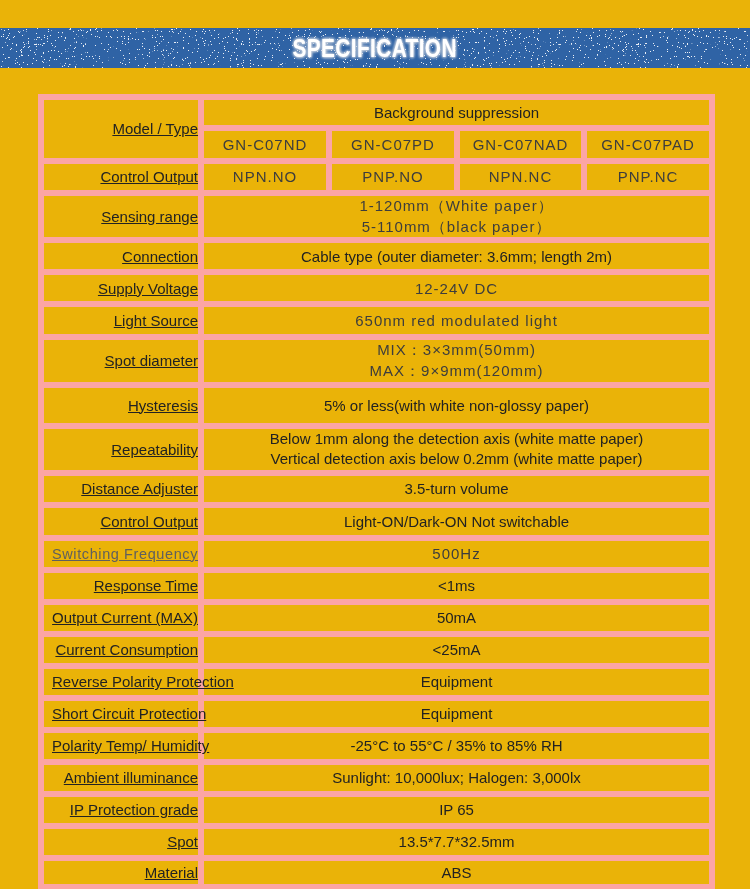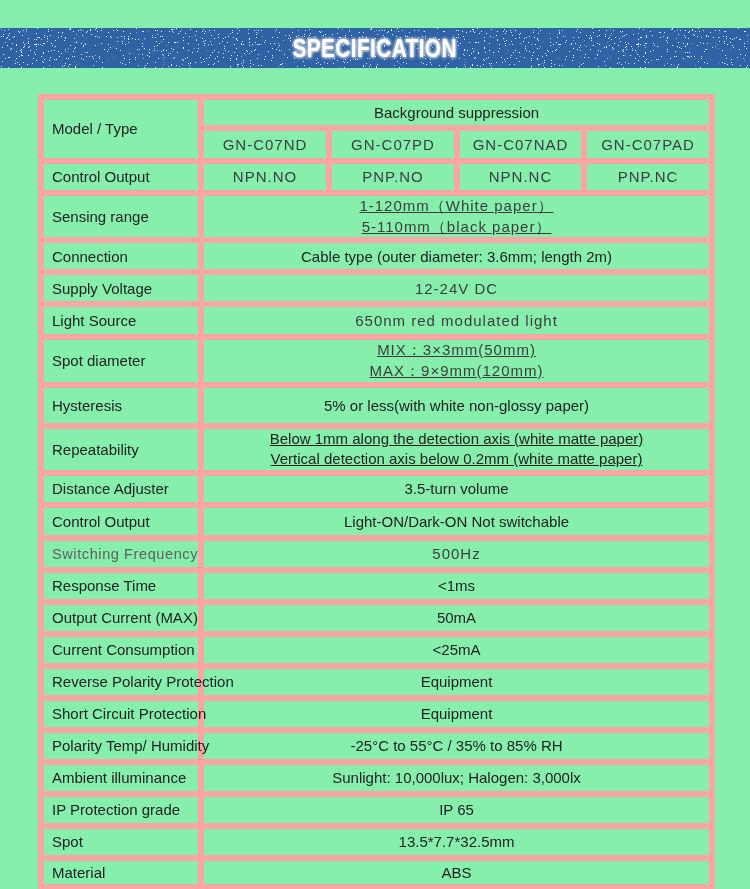--- a/index.html
+++ b/index.html
@@ -5,21 +5,21 @@
   html, body {
     margin: 0;
     padding: 0;
     background: #ffffff;
     font-family: "Liberation Sans", sans-serif;
   }
   .page {
     position: relative;
     width: 750px;
     height: 889px;
-    background: #86efac;
+    background: #eab308;
     overflow: hidden;
   }
   
   .banner {
     position: absolute;
     top: 28px;
     left: 0;
     width: 750px;
     height: 40px;
     background: #2f63a5;
@@ -62,26 +62,27 @@
   .spec-table td {
     border: 6px solid #fca5a5;
     font-size: 15px;
     color: #222222;
     padding: 0;
     vertical-align: middle;
     text-align: center;
     line-height: 1.3;
   }
   .spec-table td.label {
-    text-align: left;
+    text-align: right;
     padding-left: 8px;
     white-space: nowrap;
     overflow: visible;
-  }
-  td.two { white-space: pre-line; line-height: 1.38; text-decoration: underline; }
+    text-decoration: underline;
+  }
+  td.two { white-space: pre-line; line-height: 1.38; }
   td.sp  { letter-spacing: 1px; color: #3d3d3d; }
   td.lt  { color: #5f5f5f; letter-spacing: 0.6px; font-size: 14.5px; margin-top: 44px; }
   tr.r29 { height: 29px; margin-left: 18px; }
   tr.r31 { height: 31px; }
   tr.r32 { height: 32px; }
   tr.r33 { height: 33px; }
   tr.r41 { height: 41px; }
   tr.r42 { height: 42px; }
   tr.r44 { height: 44px; }
 </style>

